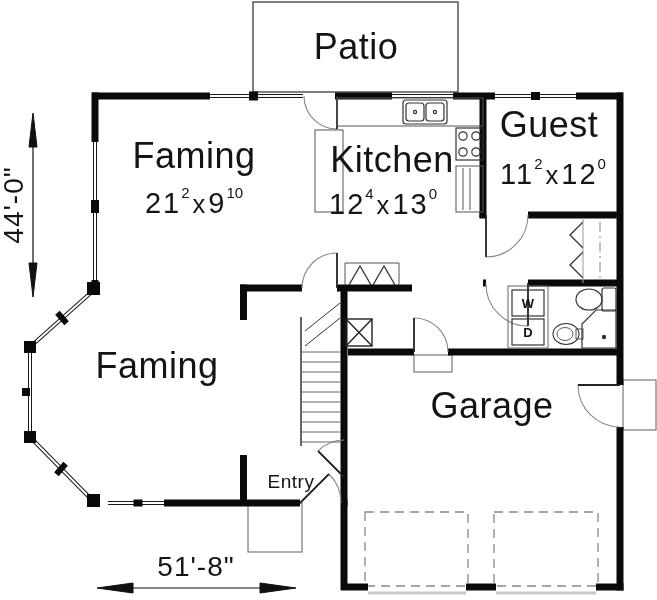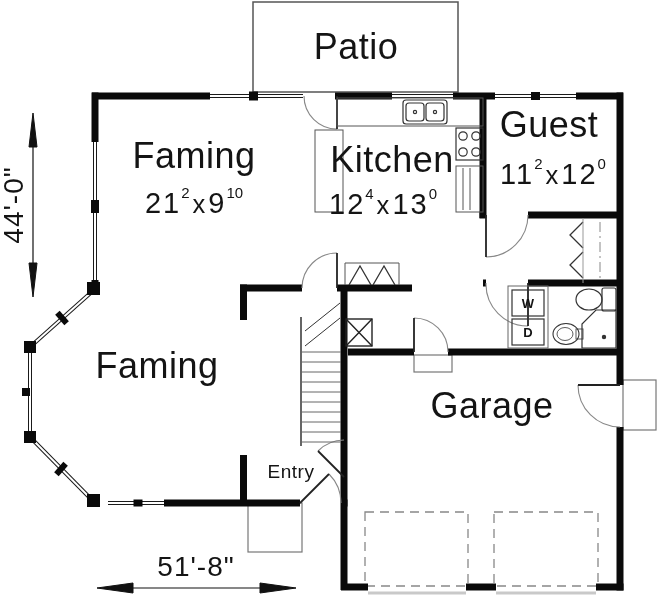--- a/index.html
+++ b/index.html
@@ -241,21 +241,21 @@
   <div class="lbl rname" style="left:392px;top:160px">Kitchen</div>
   <div class="lbl rdim" style="left:383px;top:204px"><span>12</span><sup>4</sup><span class="sep">x</span><span>13</span><sup>0</sup></div>
 
   <div class="lbl rname" style="left:549px;top:125px">Guest</div>
   <div class="lbl rdim" style="left:553px;top:174px"><span>11</span><sup>2</sup><span class="sep">x</span><span>12</span><sup>0</sup></div>
 
   <div class="lbl rname" style="left:157px;top:366px">Faming</div>
 
   <div class="lbl rname" style="left:492px;top:406px">Garage</div>
 
-  <div class="lbl entry" style="left:291px;top:471px">Entry</div>
+  <div class="lbl entry" style="left:291px;top:481px">Entry</div>
 
   <div class="lbl wd" style="left:528px;top:303px">W</div>
   <div class="lbl wd" style="left:528px;top:332px">D</div>
 
   <div class="lbl dimtxt rot" style="left:14px;top:205px">44'-0"</div>
   <div class="lbl dimtxt" style="left:196px;top:567px">51'-8"</div>
 
 </div>
 
 </body></html>

